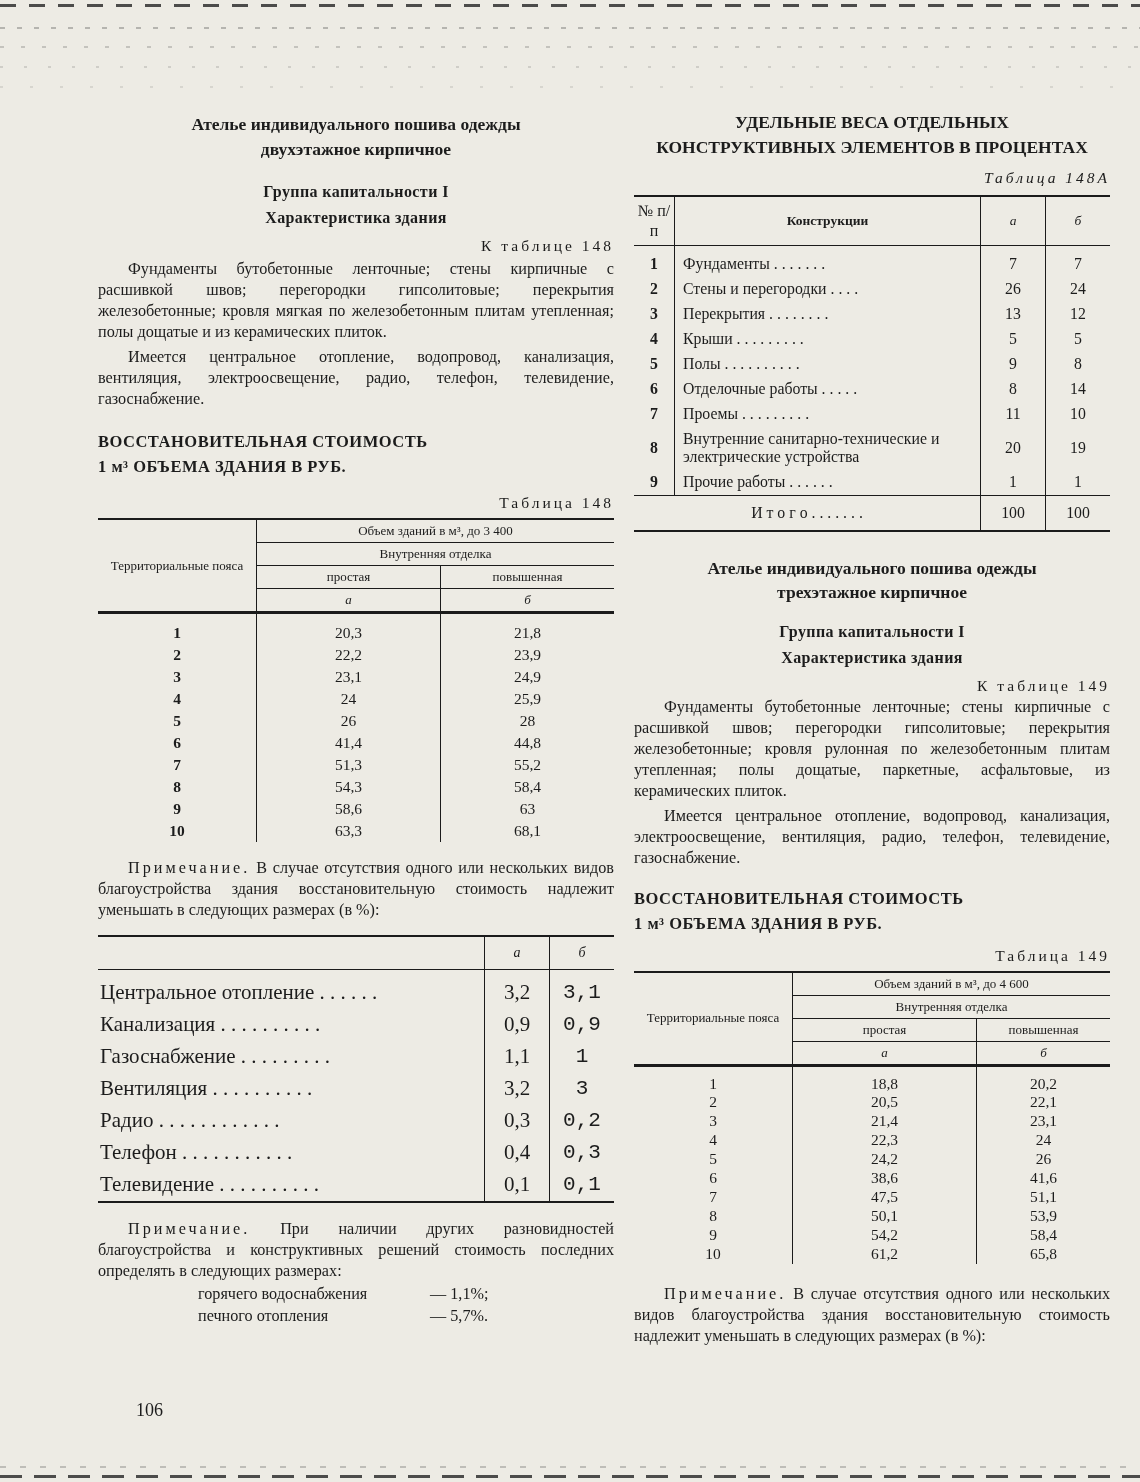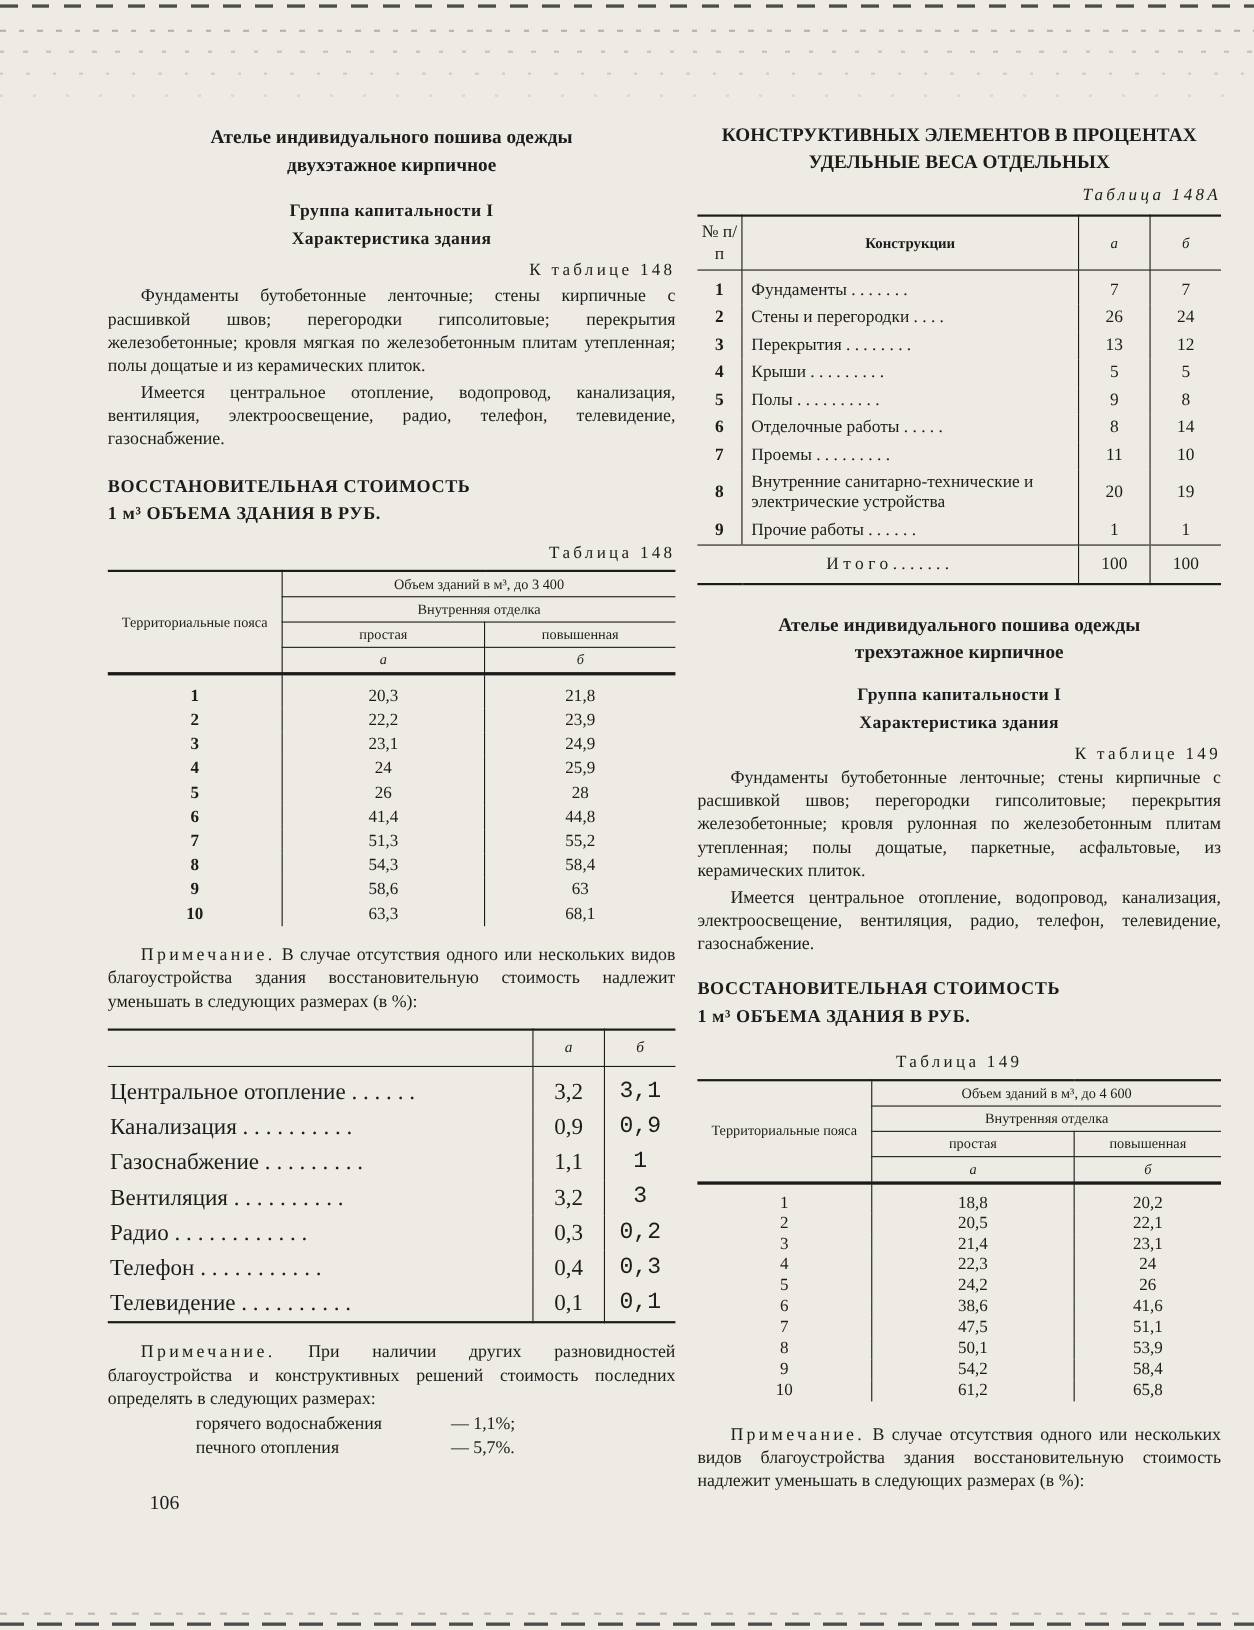--- a/index.html
+++ b/index.html
@@ -49,21 +49,21 @@
   table.tcost tbody td:nth-child(2){border-right:1px solid #1b1b1b;}
   table.t149 tbody td{padding:0 4px;font-size:15.5px;line-height:1.22;}
   table.t149 tbody tr:first-child td{padding-top:8px;}
   table.t149 tbody td:first-child{font-weight:normal;}
 
   
   p.note{font-size:16.2px;line-height:1.3;text-align:justify;text-indent:30px;margin:16px 0 0 0;}
   .spaced{letter-spacing:3px;}
   .note-items{margin:2px 0 0 80px;font-size:16.2px;line-height:1.35;}
   .note-item{display:flex;}
-  .ni-name{width:232px;}
+  .ni-name{width:232px;margin-left:20px;}
 
   
   table.tutil{border-collapse:collapse;width:100%;border-top:2px solid #1b1b1b;border-bottom:2px solid #1b1b1b;margin-top:14px;}
   table.tutil thead td{border-bottom:1.5px solid #1b1b1b;text-align:center;font-style:italic;font-size:14px;padding:8px 2px;}
   table.tutil thead td.hl{border-right:1px solid #1b1b1b;}
   table.tutil thead td.ha{border-right:1px solid #1b1b1b;width:60px;}
   table.tutil thead td.hb{width:60px;}
   table.tutil tbody td{font-size:21px;padding:3.5px 2px;}
   table.tutil tbody td.lbl{border-right:1px solid #1b1b1b;text-align:left;}
   table.tutil tbody td.va{border-right:1px solid #1b1b1b;text-align:center;}
@@ -81,21 +81,21 @@
   table.t148a tbody td.num{text-align:center;border-right:1px solid #1b1b1b;font-weight:bold;}
   table.t148a tbody td.lbl{border-right:1px solid #1b1b1b;text-align:left;padding-left:8px;}
   table.t148a tbody td.va{text-align:center;border-right:1px solid #1b1b1b;}
   table.t148a tbody td.vb{text-align:center;}
   table.t148a tbody tr:first-child td{padding-top:9px;}
   table.t148a tfoot td{border-top:1.5px solid #1b1b1b;font-size:15.8px;padding:8px 4px;}
   table.t148a tfoot td.total-lbl{text-align:center;border-right:1px solid #1b1b1b;}
   table.t148a tfoot td.va{text-align:center;border-right:1px solid #1b1b1b;}
   table.t148a tfoot td.vb{text-align:center;}
 
-  .page-number{position:absolute;left:136px;top:1356px;font-size:18px;}
+  .page-number{position:absolute;left:136px;top:1400px;font-size:18px;}
 </style>
 </head>
 <body>
 
 <div class="page">
 
   <div class="noise noise-1"></div>
   <div class="noise noise-2"></div>
   <div class="noise noise-3"></div>
   <div class="noise noise-4"></div>
@@ -264,22 +264,22 @@
         <span class="ni-name">печного отопления</span>
         <span class="ni-val">— 5,7%.</span>
       </div>
       </div>
 
   </div>
 
   <div class="col-right">
 
     <div class="title">
+      <div>УДЕЛЬНЫЕ ВЕСА ОТДЕЛЬНЫХ</div>
       <div>КОНСТРУКТИВНЫХ ЭЛЕМЕНТОВ В ПРОЦЕНТАХ</div>
-      <div>УДЕЛЬНЫЕ ВЕСА ОТДЕЛЬНЫХ</div>
     </div>
 
     <div class="caption" style="margin-top:10px;font-style:italic;">Таблица 148А</div>
 
     <table class="t148a">
       <thead>
         <tr>
           <td class="num-h">№ п/п</td>
           <td class="cons-h">Конструкции</td>
           <td class="a148-h">а</td>
@@ -362,21 +362,21 @@
     <div class="tref">К таблице 149</div>
 
     <p class="body" style="margin-top:2px;">Фундаменты бутобетонные ленточные; стены кирпичные с расшивкой швов; перегородки гипсолитовые; перекрытия железобетонные; кровля рулонная по железобетонным плитам утепленная; полы дощатые, паркетные, асфальтовые, из керамических плиток.</p>
     <p class="body">Имеется центральное отопление, водопровод, канализация, электроосвещение, вентиляция, радио, телефон, телевидение, газоснабжение.</p>
 
     <div class="cost-head" style="margin-top:18px;">
       <div>ВОССТАНОВИТЕЛЬНАЯ СТОИМОСТЬ</div>
       <div>1 м³ ОБЪЕМА ЗДАНИЯ В РУБ.</div>
     </div>
 
-    <div class="caption" style="margin-top:20px;text-align:center;">Таблица 149</div>
+    <div class="caption" style="margin-top:10px;">Таблица 149</div>
 
     <table class="tcost t149">
       <thead>
         <tr>
           <td class="zone-h" rowspan="4">Территориальные пояса</td>
           <td class="vol-h" colspan="2">Объем зданий в м³, до 4 600</td>
         </tr>
         <tr>
             <td class="fin-h" colspan="2">Внутренняя отделка</td>
           </tr>

